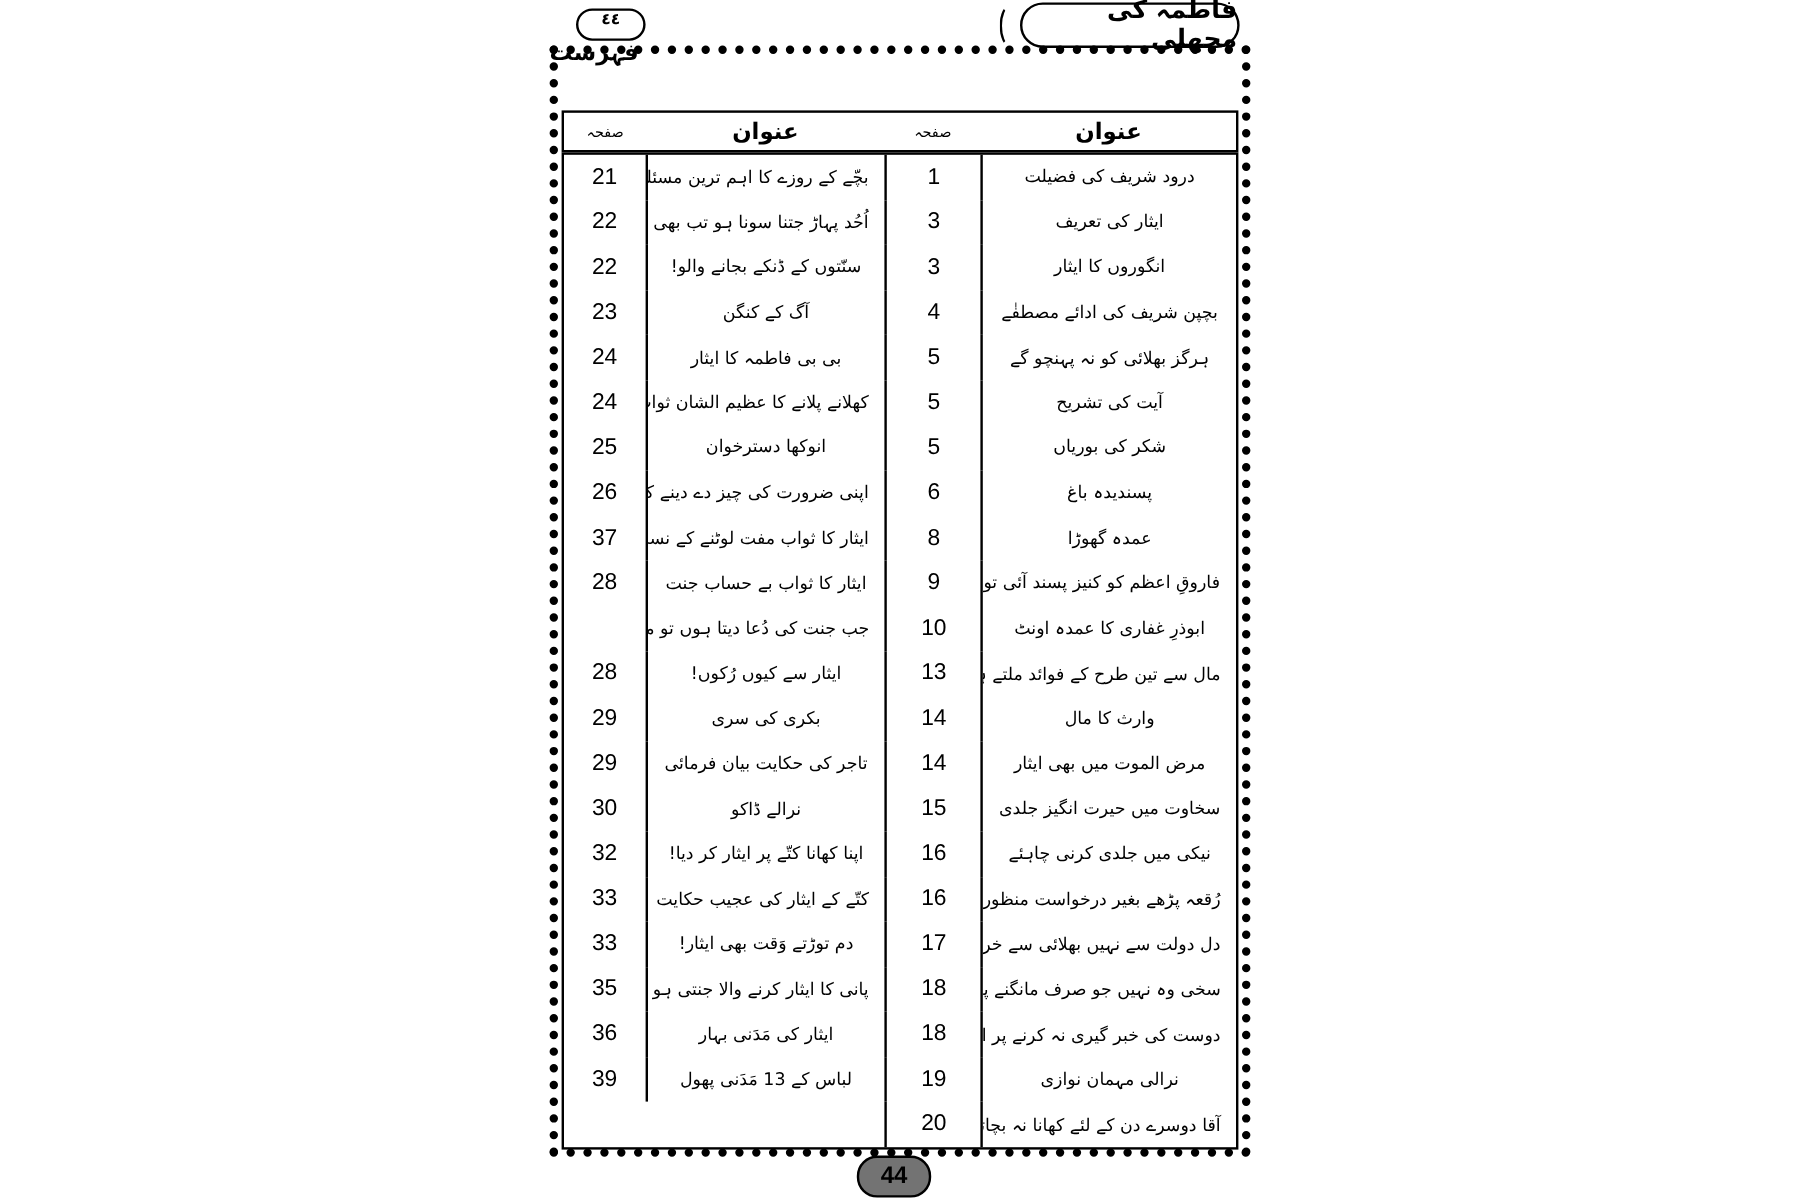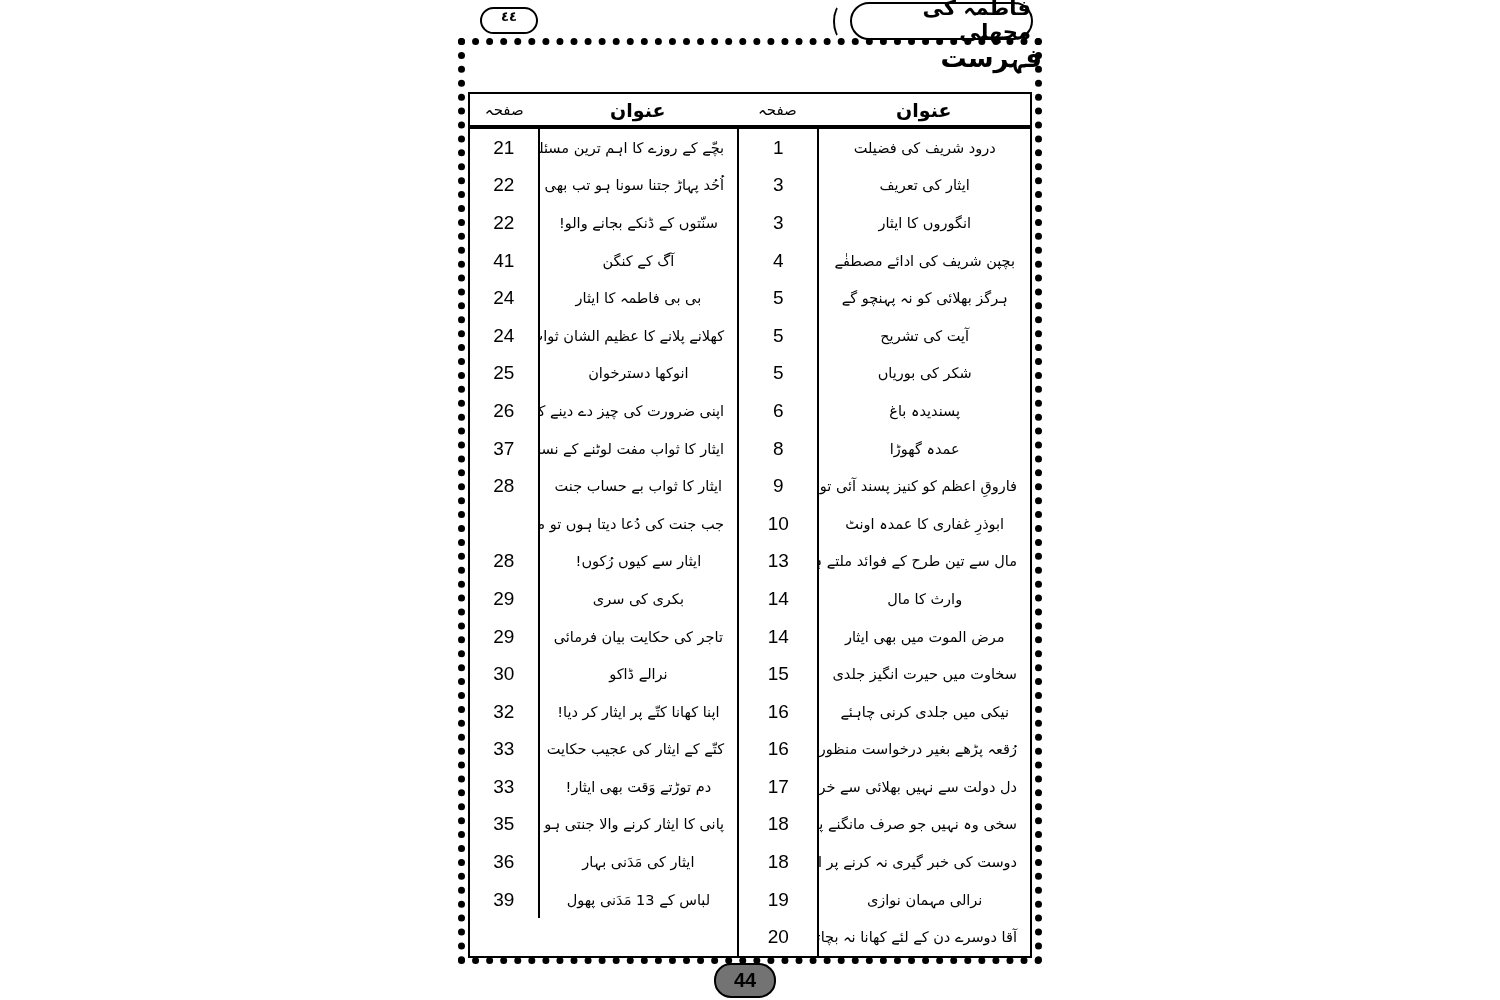--- a/index.html
+++ b/index.html
@@ -18,29 +18,29 @@
     border:2.5px solid transparent; border-left-color:#000; border-radius:50%; }
   .cartouche { left:850px; top:2px; width:183px; height:38px;
     border:2.5px solid #000; border-radius:19px;
     display:flex; align-items:center; justify-content:center;
     font-size:21px; font-weight:bold; direction:rtl; padding-bottom:3px; }
 
   
   .frame { left:458px; top:38px; width:584px; height:926px;
     border:7px dotted #000; }
 
-  .toc-heading { left:458px; top:43px; width:584px; text-align:right;
-    font-size:26px; font-weight:bold; direction:rtl; }
+  .toc-heading { left:458px; top:32px; width:584px; text-align:left;
+    font-size:19px; font-weight:bold; direction:rtl; }
 
   
   .head-band { left:468px; top:92px; width:564px; height:35px;
     border:2.5px solid #000; display:flex; direction:rtl; }
   .head-band .seg { display:flex; align-items:center; justify-content:center; }
   .seg.title-seg { font-size:19px; font-weight:bold; }
-  .seg.page-seg  { font-size:15px; }
+  .seg.page-seg  { font-size:12px; }
   .seg.w-rt { flex:214 0 0; } .seg.w-rp { flex:81 0 0; }
   .seg.w-lt { flex:200 0 0; } .seg.w-lp { flex:69 0 0; }
 
   
   .body-wrap { left:468px; top:127px; width:564px;
     border:2.5px solid #000; display:flex; direction:rtl; }
   .section { flex-grow:1; }
   .sec-right { flex:295 0 0; } .sec-left { flex:269 0 0; }
   .section table { width:100%; border-collapse:collapse; direction:rtl; table-layout:fixed; }
   td { height:37.6px; text-align:center; vertical-align:middle;
@@ -197,21 +197,21 @@
           <tr>
           <td class="t">اُحُد پہاڑ جتنا سونا ہو تب بھی</td>
           <td class="p">22</td>
         </tr>
           <tr>
           <td class="t">سنّتوں کے ڈنکے بجانے والو!</td>
           <td class="p">22</td>
         </tr>
           <tr>
           <td class="t">آگ کے کنگن</td>
-          <td class="p">41</td>
+          <td class="p">23</td>
         </tr>
           <tr>
           <td class="t">بی بی فاطمہ کا ایثار</td>
           <td class="p">24</td>
         </tr>
           <tr>
           <td class="t">کھلانے پلانے کا عظیم الشان ثواب</td>
           <td class="p">24</td>
         </tr>
           <tr>

